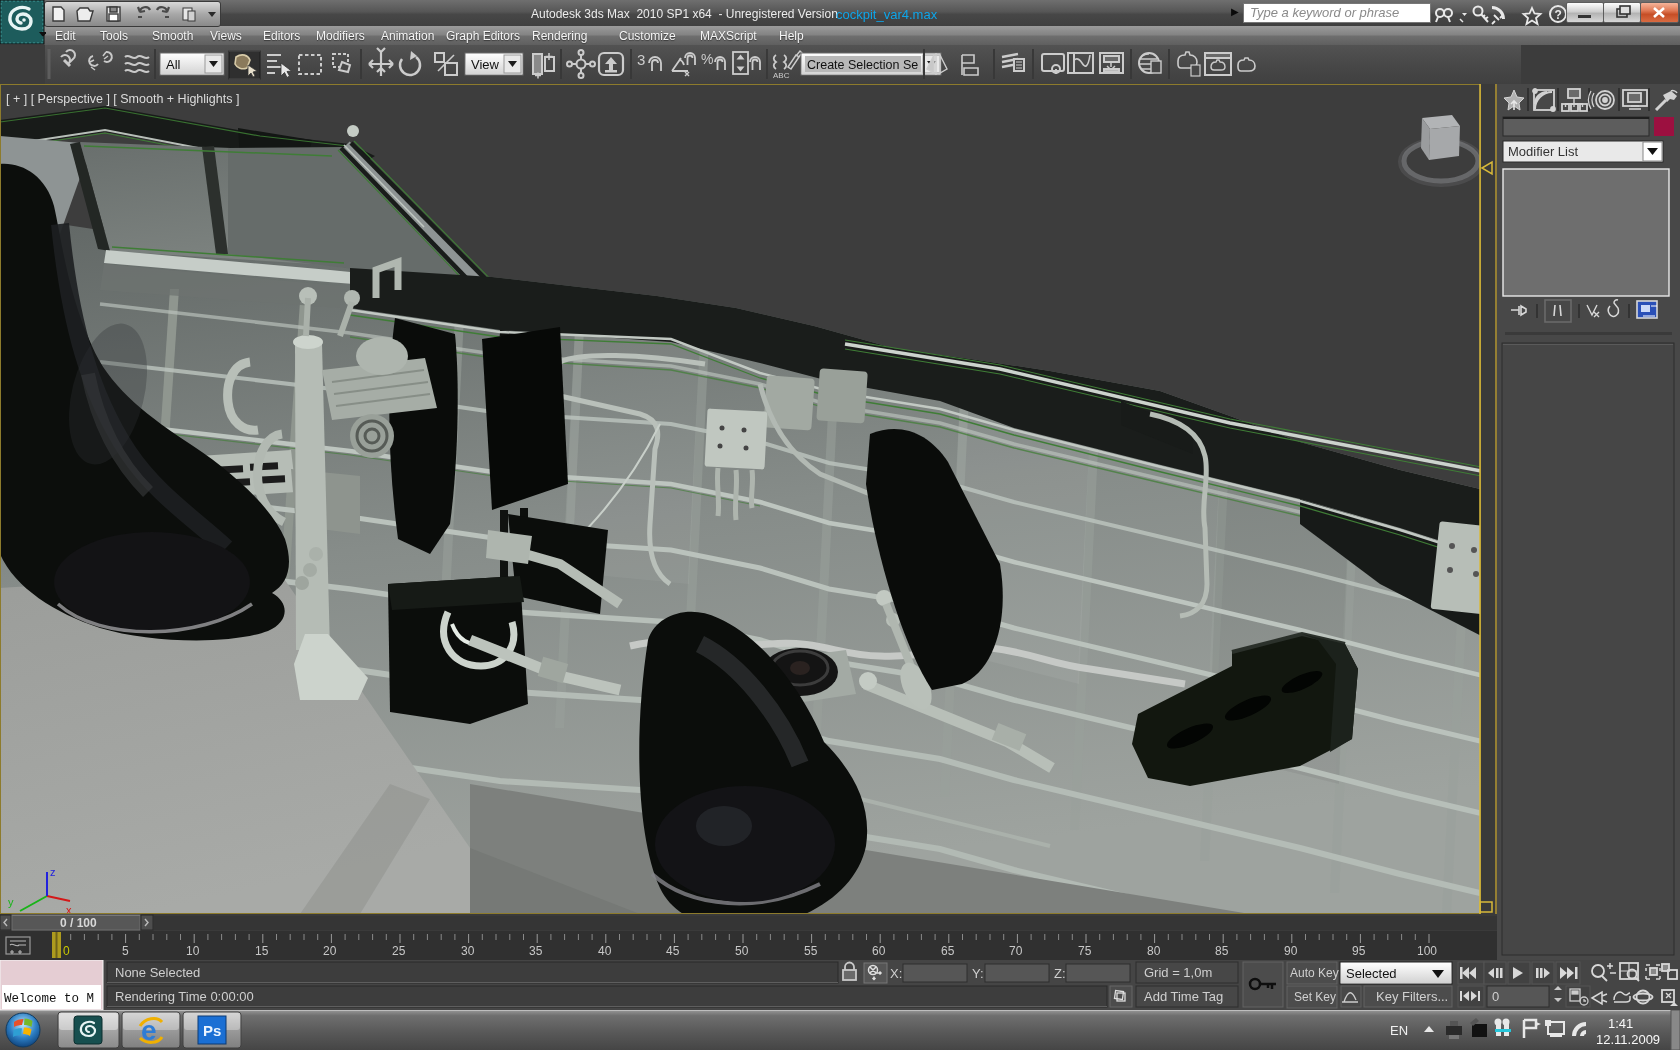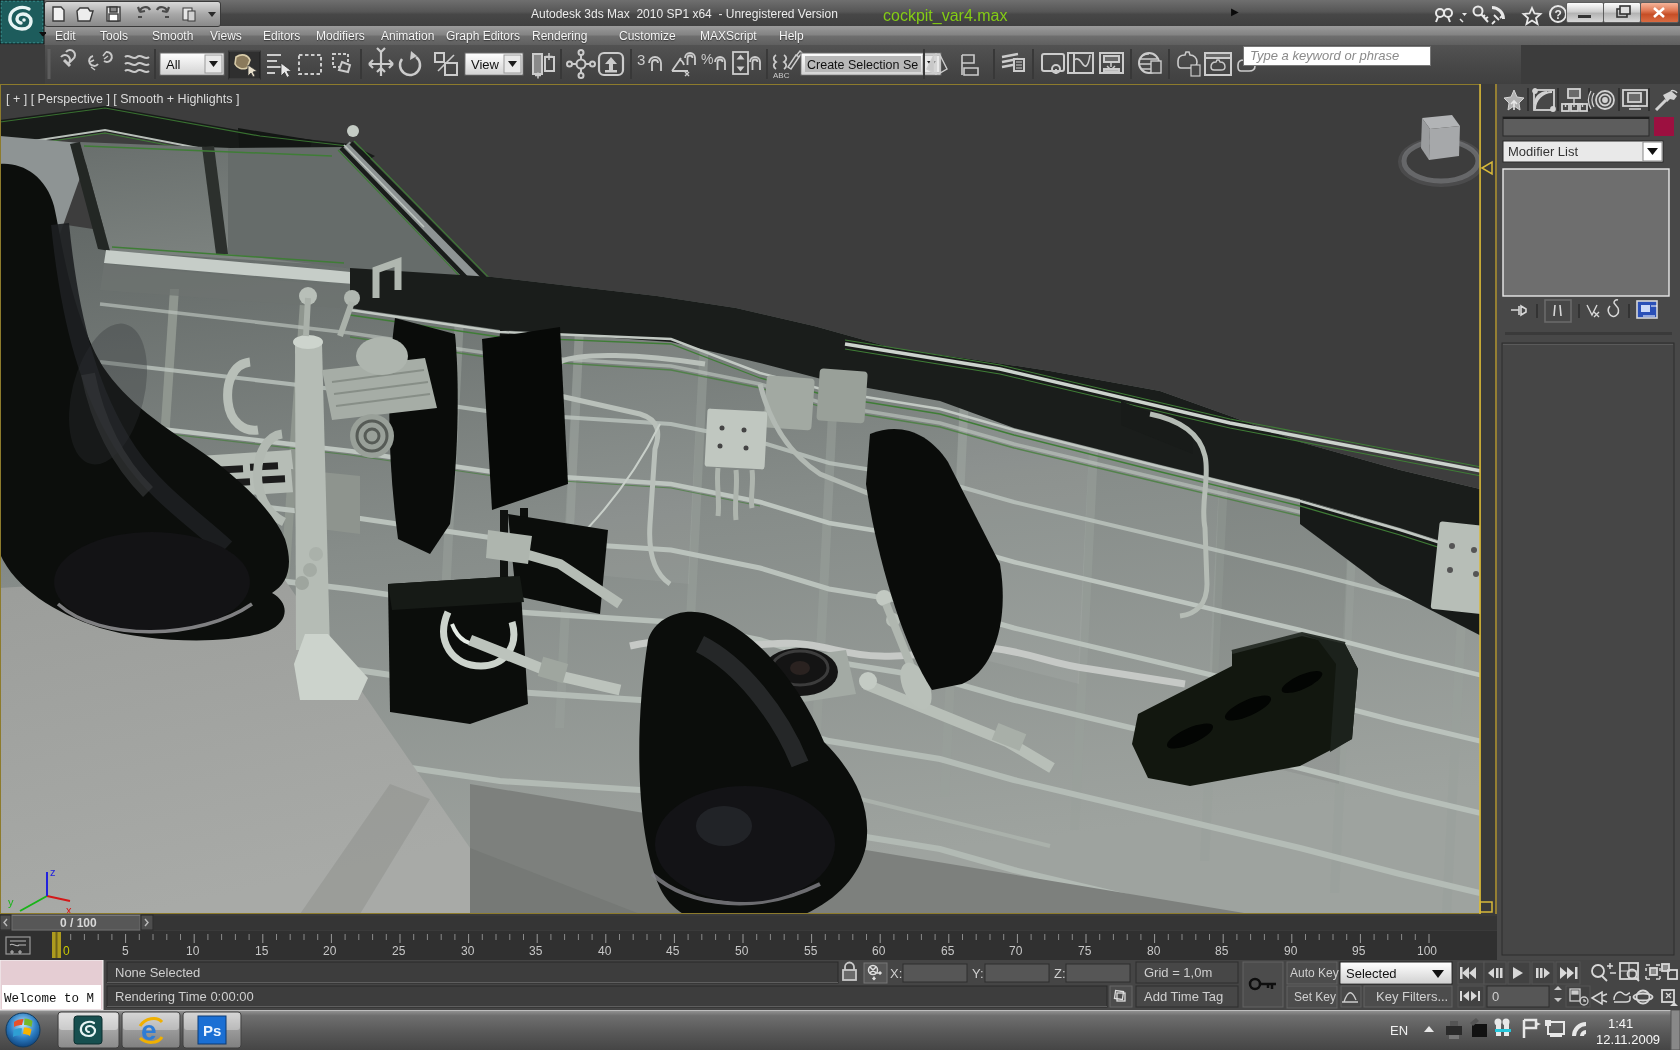--- a/index.html
+++ b/index.html
@@ -3,22 +3,22 @@
 *{-webkit-font-smoothing:antialiased;} html,body{margin:0;padding:0;width:1680px;height:1050px;overflow:hidden;background:#3c3c3c;font-family:"Liberation Sans",sans-serif;}
 .abs{position:absolute;}
 #titlebar{left:0;top:0;width:1680px;height:26px;background:linear-gradient(#6f6f6f,#565656 45%,#474747 55%,#3f3f3f);}
 #menubar{left:0;top:26px;width:1680px;height:19px;background:linear-gradient(#9b9b9b,#848484 45%,#6e6e6e 55%,#5f5f5f);text-align:right;}
 .menuitem{position:absolute;top:3px;color:#f5f5f5;font-size:12px;text-shadow:0 1px 1px #3a3a3a;}
 #toolbar{left:18px;top:45px;width:1476px;height:39px;background:linear-gradient(#525252,#464646 60%,#404040);border-bottom:1px solid #2c2c2c;margin-left:27px;}
 #quickbar{left:44px;top:1px;width:175px;height:24px;background:linear-gradient(#d8d8d8,#a8a8a8 50%,#8a8a8a);border:1px solid #3a3a3a;border-radius:3px;}
 #logo{left:0;top:0;width:46px;height:45px;z-index:5;}
 #searchicons{left:1432px;top:3px;width:150px;height:24px;}
 #titletext{left:531px;top:7px;color:#ececec;font-size:12px;}
-#fname{left:883px;top:7px;color:#84cc16;font-size:16px;}
-#search{left:1243px;top:3px;width:180px;height:18px;background:#fff;border:1px solid #777;color:#8a8a8a;font-style:italic;font-size:13px;padding-left:6px;line-height:18px;margin-top:43px;}
+#fname{left:836px;top:7px;color:#0ea5e9;font-size:13px;}
+#search{left:1243px;top:3px;width:180px;height:18px;background:#fff;border:1px solid #777;color:#8a8a8a;font-style:italic;font-size:13px;padding-left:6px;line-height:18px;}
 .winbtn{position:absolute;top:2px;height:19px;border:1px solid #5d5d5d;border-radius:2px;}
 #vpwrap{left:0;top:84px;width:1497px;height:830px;}
 #rpanel{left:1497px;top:84px;width:183px;height:876px;background:#4d7c0f;}
 #timeslider{left:0;top:914px;width:1497px;height:17px;background:#404040;font-weight:bold;}
 #trackbar{left:0;top:931px;width:1497px;height:29px;background:#313131;}
 #statusbar{left:0;top:960px;width:1680px;height:50px;background:#454545;}
 #taskbar{left:0;top:1010px;width:1680px;height:40px;background:linear-gradient(#9a9a9a,#787878 12%,#5f5f5f 55%,#525252 90%,#484848);}
 </style></head>
 <body>
 <div class="abs" id="titlebar"></div>

